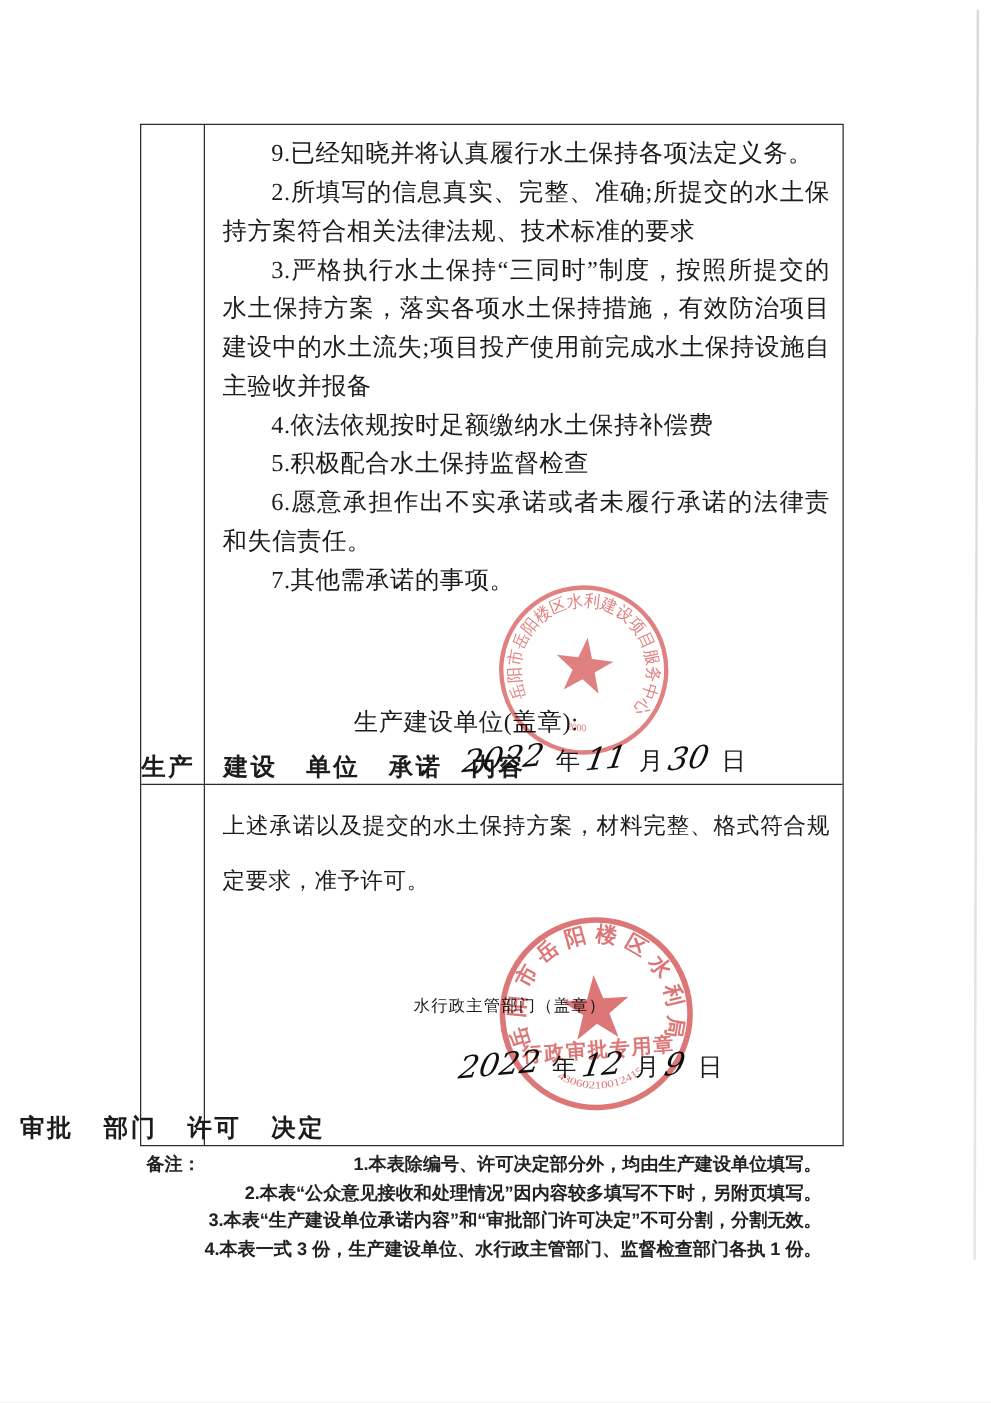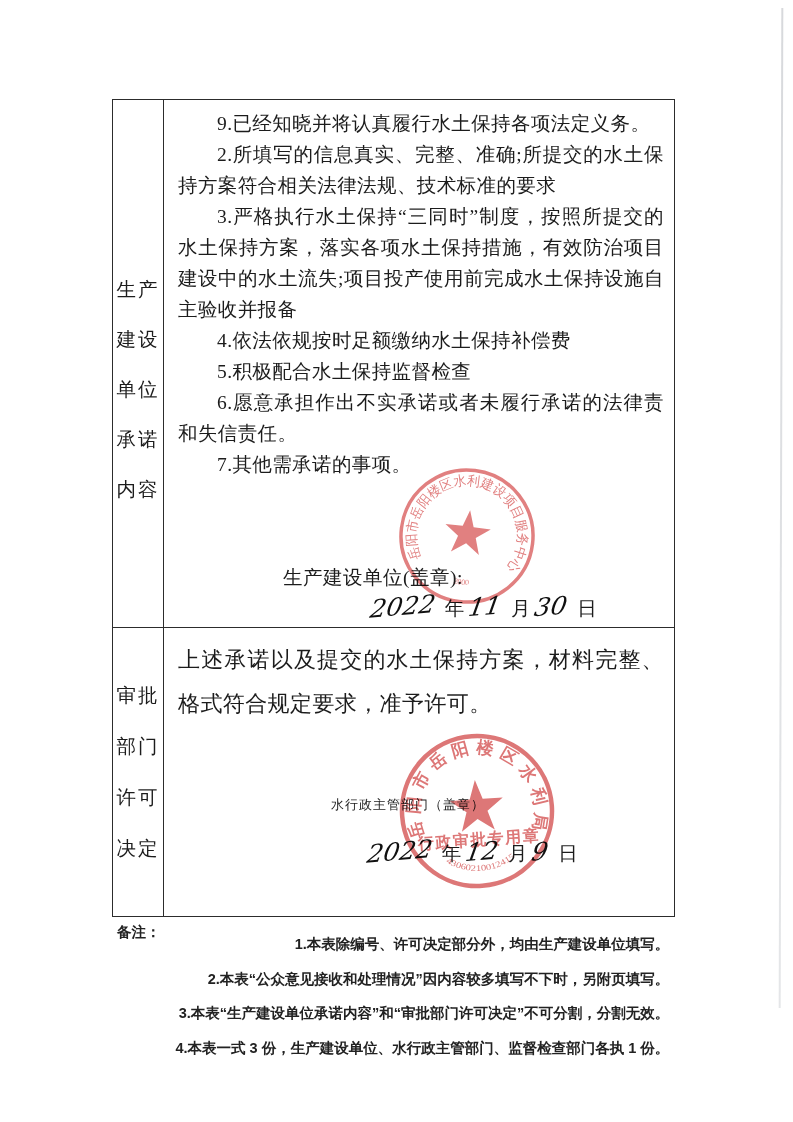--- a/index.html
+++ b/index.html
@@ -11,29 +11,29 @@
   
   .scan-edge{position:absolute;left:780px;top:8px;width:2px;height:1000px;
     background:linear-gradient(#b7bac0,#cfd2d6);opacity:.55;transform:rotate(.15deg);}
   
   .form-table{position:absolute;left:112px;top:99px;width:563px;height:818px;
     border:1.8px solid #2c2c2c;box-sizing:border-box;}
   .row{position:absolute;left:0;width:100%;display:flex;box-sizing:border-box;}
   .row1{top:0;height:528px;border-bottom:1.8px solid #2c2c2c;}
   .row2{top:528px;height:288px;}
   .label-col{width:51px;border-right:1.6px solid #2c2c2c;display:flex;
-    flex-direction:column;align-items:center;font-size:19.5px;letter-spacing:2px;
-    box-sizing:border-box;flex:none;}
+    flex-direction:row;align-items:flex-end;font-size:19.5px;letter-spacing:2px;
+    box-sizing:border-box;flex:none;font-weight:bold;}
   .row1 .label-col{justify-content:flex-start;padding-top:176px;gap:23px;}
   .row2 .label-col{justify-content:center;gap:24px;}
   .label-col span{white-space:nowrap;}
   .content{position:relative;flex:1;padding:8px 10px 0 14px;box-sizing:border-box;}
   .body-p{margin:0;text-indent:2em;font-size:19.5px;line-height:31px;
     text-align:justify;letter-spacing:.4px;}
-  .decision-p{margin:0;font-size:22px;line-height:44px;text-align:justify;
+  .decision-p{margin:0;font-size:18px;line-height:44px;text-align:justify;
     letter-spacing:.4px;padding-top:2px;}
   
   .sig-line{position:absolute;left:156px;top:426px;font-size:19.5px;letter-spacing:.5px;white-space:nowrap;}
   .seal-line{position:absolute;left:119px;top:464px;font-size:19.5px;letter-spacing:.5px;white-space:nowrap;}
   .date-line{position:absolute;font-size:19.5px;white-space:nowrap;}
   .date-line.d1{left:205px;top:492px;}
   .seal-line2{position:absolute;left:167px;top:168px;font-size:13px;letter-spacing:1px;white-space:nowrap;}
   .date-line.d2{left:202px;top:209px;}
   .hw{font-family:"DejaVu Serif",serif;font-style:italic;display:inline-block;
     font-size:25px;transform:skewX(-14deg) rotate(-5deg);margin:0 7px 0 2px;color:#101010;}
@@ -42,21 +42,21 @@
   
   .stamp{position:absolute;mix-blend-mode:multiply;opacity:.85;}
   .stamp--unit{left:392px;top:461px;transform:rotate(7deg);}
   .stamp--authority{left:392px;top:726px;transform:rotate(-4deg);}
   .stamp text{font-family:"Liberation Serif","DejaVu Serif",serif;}
   
   .notes{position:absolute;left:117px;top:921px;width:600px;display:flex;
     font-family:"Liberation Sans","DejaVu Sans",sans-serif;font-weight:bold;
     font-size:14.5px;line-height:22.5px;color:#222;text-align:right;}
   .notes-label{white-space:nowrap;margin-right:3px;flex:none;}
-  .notes-items p{margin:12px;white-space:nowrap;}
+  .notes-items p{margin:0;white-space:nowrap;}
 </style>
 </head>
 <body>
 
 <div class="page">
 
   <div class="scan-edge"></div>
 
   <div class="form-table">
 

